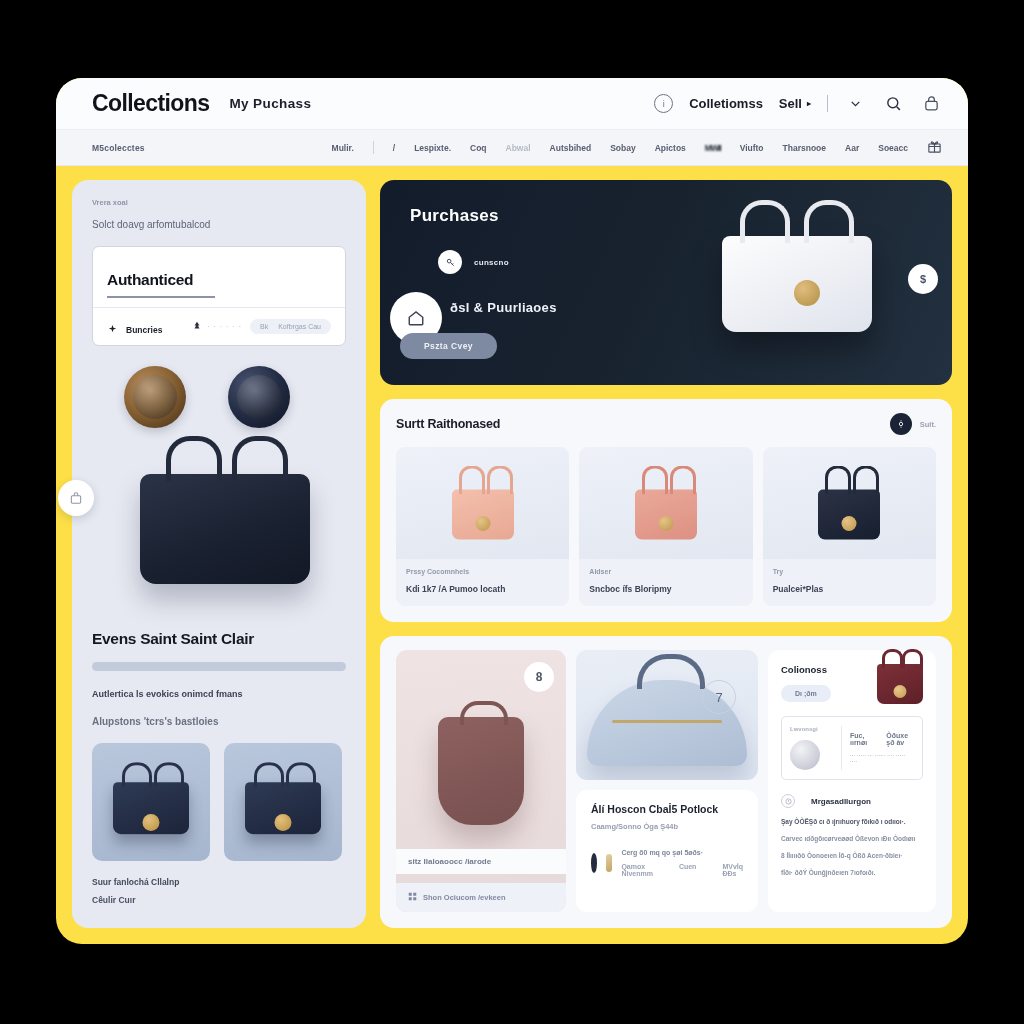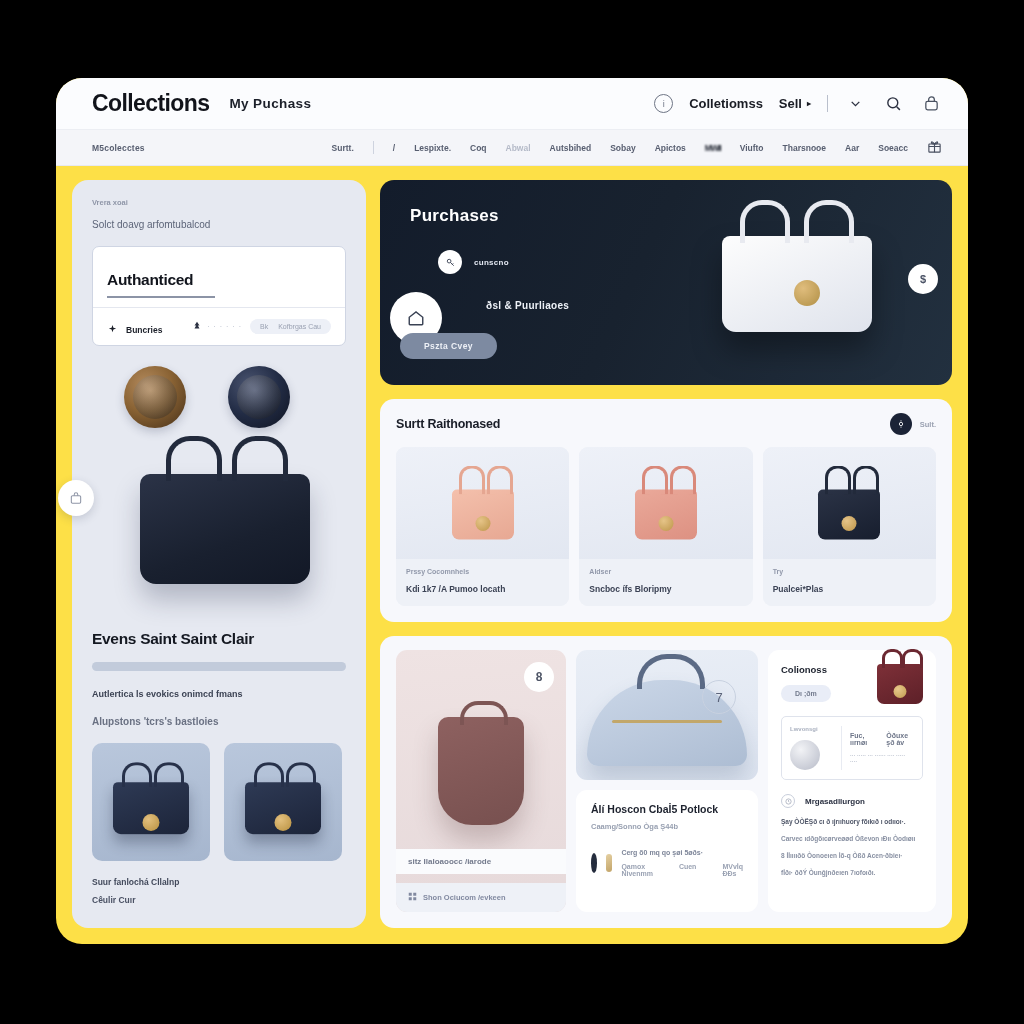--- a/index.html
+++ b/index.html
@@ -170,22 +170,22 @@
     height: 205px; border-radius: 14px; position: relative; overflow: hidden;
     background: linear-gradient(115deg,#131c2b 0%, #18222f 45%, #22303f 100%);
     padding: 26px 30px;
   }
   .hero-title { font-size: 17px; color: #fff; font-weight: 600; letter-spacing: .3px; }
   .hero-row { display: flex; align-items: center; gap: 12px; margin-top: 24px; margin-left: 28px;}
   .hero-dot { width: 24px; height: 24px; border-radius: 50%; background: #fff;
               display:flex; align-items:center; justify-content:center; }
   .hero-dot.big { width: 52px; height: 52px; position:absolute; left: 10px; top: 112px; }
   .hero-txt { font-size: 8px; color: #e3e8f2; font-weight: 800; letter-spacing: .3px; }
-  .hero-txt2 { font-size: 10px; color: #eef2f8; font-weight: 800; letter-spacing: .3px;
-               margin-left: 76px; margin-top: 26px; }
+  .hero-txt2 { font-size: 13px; color: #eef2f8; font-weight: 800; letter-spacing: .3px;
+               margin-left: 40px; margin-top: 26px; }
   .hero-pill {
     position: absolute; left: 20px; bottom: 26px;
     background: #7d8aa1; color: #eef1f7; border-radius: 16px;
     padding: 8px 24px; font-size: 8.5px; font-weight: 800; letter-spacing:.4px;
   }
   .hero-right-btn {
     position: absolute; right: 14px; top: 84px; width: 30px; height: 30px;
     border-radius: 50%; background: #fff; display:flex;align-items:center;justify-content:center;
     font-size: 11px; font-weight: 700; color: #4b5366;
   }
@@ -330,21 +330,21 @@
     display: flex; padding: 9px 8px; gap: 8px;
   }
   .br-sub-l { width: 52px; border-right: 1px solid #e8ebf2; padding-right: 6px; }
   .br-sub-lbl { font-size: 6px; color: #a9b0bf; font-weight: 600; }
   .coin-sm { width: 30px; height: 30px; border-radius: 50%; margin-top: 8px;
              background: radial-gradient(circle at 36% 32%, #f2f3f6, #c9ccd6 70%, #b4b8c4); }
   .br-sub-r { flex: 1; display: flex; flex-direction: column; justify-content: center; gap: 6px; }
   .br-r1 { font-size: 7px; color: #6d7588; font-weight: 700; display:flex; gap: 14px; }
   .br-r2 { font-size: 5.5px; color: #c3c8d4; font-weight: 600; }
   .br-sect { margin-top: 14px; }
-  .br-sect-head { display: flex; align-items: center; gap: 10px; text-align: center; }
+  .br-sect-head { display: flex; align-items: center; gap: 16px; text-align: center; }
   .br-sec-ic { width: 14px; height: 14px; border-radius: 50%; border: 1px solid #c8cedb;
                display:flex;align-items:center;justify-content:center; font-size:6px; color:#9aa1b1;}
   .br-sec-t { font-size: 8px; font-weight: 700; color: #2b3142; }
   .br-p { font-size: 6.5px; color: #8890a2; font-weight: 600; margin-top: 10px; line-height: 1.1; }
   .br-p.dark { color: #4f5668; font-weight: 700; }
 </style>
 </head>
 <body>
 
 <div class="app-window">
@@ -376,21 +376,21 @@
             <rect x="4" y="9" width="16" height="12" rx="2.5"></rect>
             <path d="M8 9V6.5a4 4 0 018 0V9"></path>
           </svg>
       </div>
     </div>
   </div>
 
   <div class="navstrip">
     <div class="nav-left">M5colecctes</div>
     <div class="nav-right">
-      <span>Surtt.</span>
+      <span>Mulir.</span>
       <span class="nav-div"></span>
       <span>/</span>
       <span>Lespixte.</span>
       <span>Coq</span>
       <span class="nav-faint">Abwal</span>
       <span>Autsbihed</span>
       <span>Sobay</span>
       <span>Apictos</span>
       <span class="nav-blur">MWII</span>
       <span>Viufto</span>

